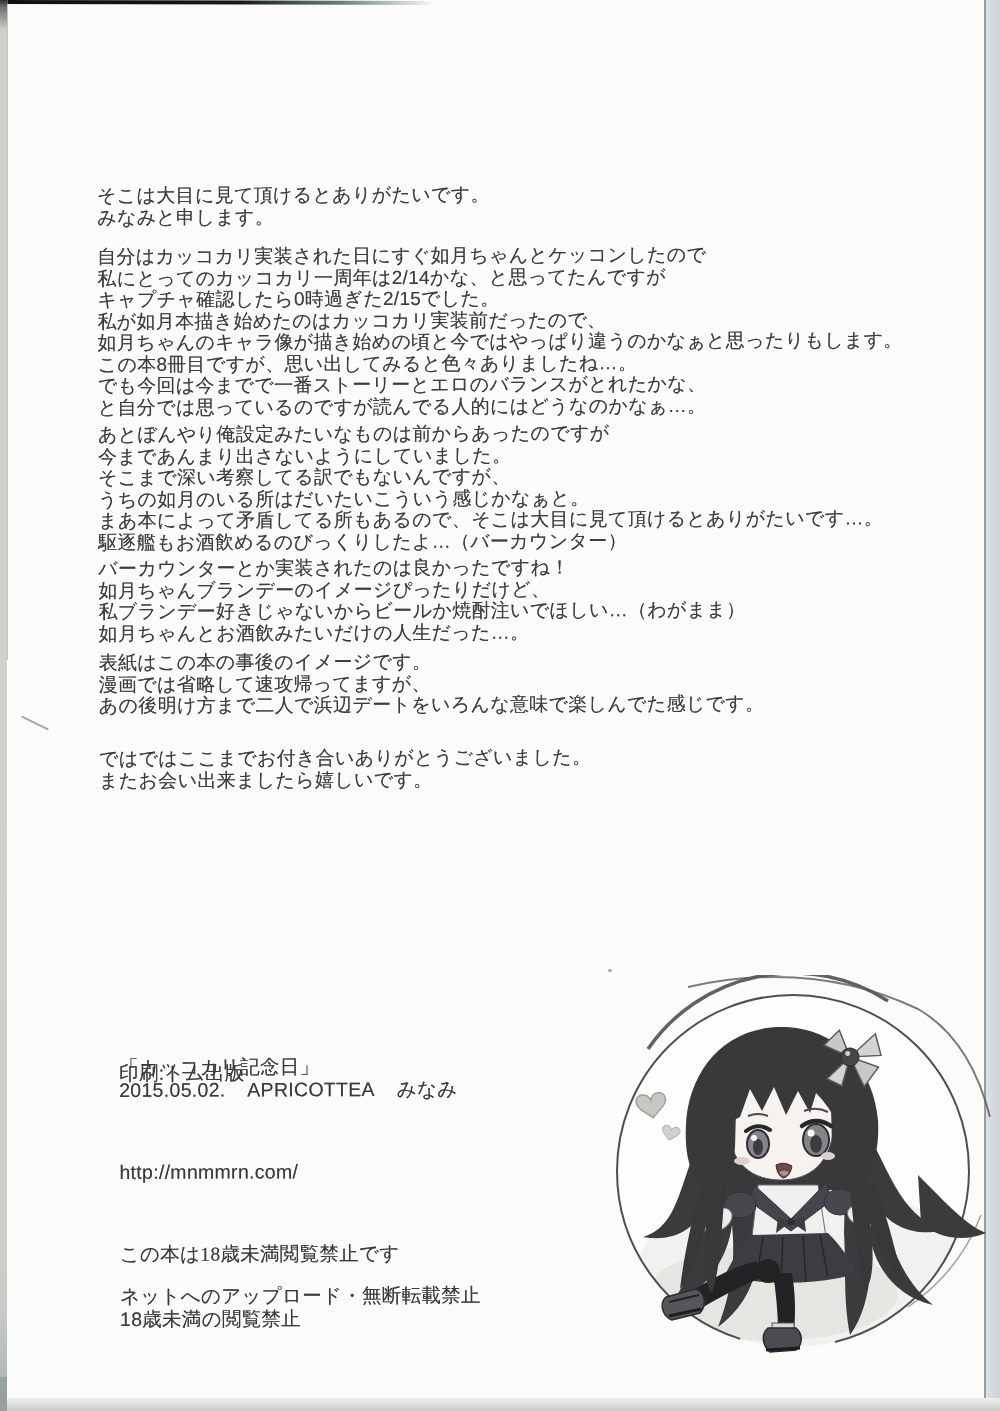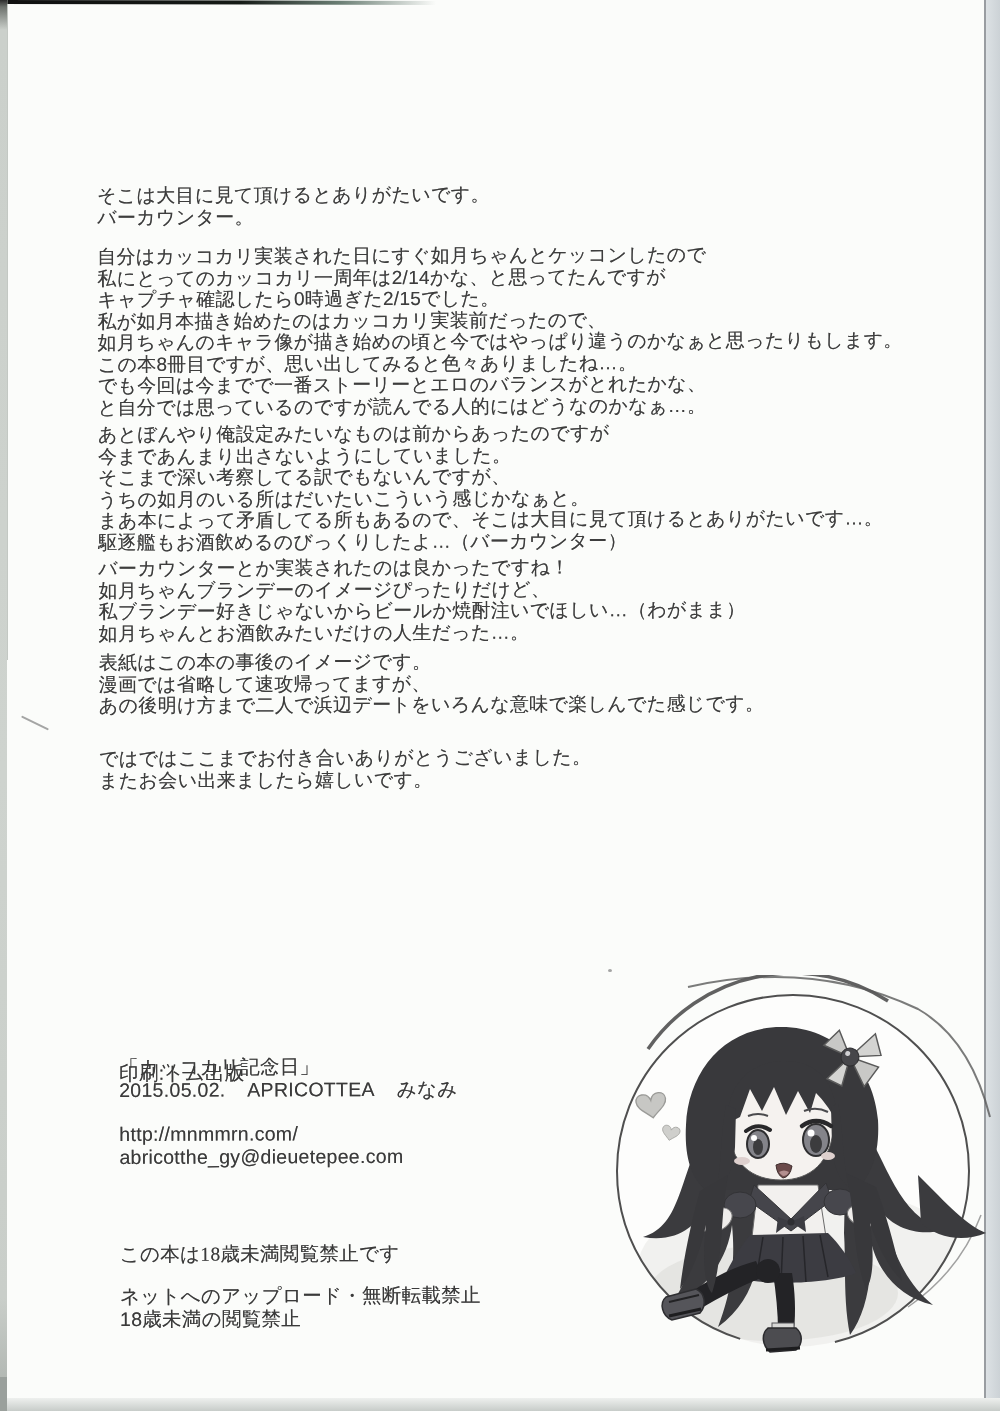--- a/index.html
+++ b/index.html
@@ -46,21 +46,21 @@
 <div class="right-strip"></div>
 <div class="bottom-strip"></div>
 <div class="corner-dark"></div>
 <div class="pen-mark"></div>
 <div class="stray-dot"></div>
 
 <div class="content">
 
   <div class="para" style="top:185px;">
     <div>そこは大目に見て頂けるとありがたいです。</div>
-    <div>バーカウンター。</div>
+    <div>みなみと申します。</div>
   </div>
 
   <div class="para" style="top:246px;">
     <div>自分はカッコカリ実装された日にすぐ如月ちゃんとケッコンしたので</div>
     <div>私にとってのカッコカリ一周年は2/14かな、と思ってたんですが</div>
     <div>キャプチャ確認したら0時過ぎた2/15でした。</div>
     <div>私が如月本描き始めたのはカッコカリ実装前だったので、</div>
     <div>如月ちゃんのキャラ像が描き始めの頃と今ではやっぱり違うのかなぁと思ったりもします。</div>
     <div>この本8冊目ですが、思い出してみると色々ありましたね…。</div>
     <div>でも今回は今までで一番ストーリーとエロのバランスがとれたかな、</div>
@@ -96,23 +96,22 @@
 
   <div class="colo" style="top:1056px;">
     <div>「カッコカリ記念日」</div>
     <div>2015.05.02.    APRICOTTEA    みなみ</div>
   </div>
 
   <div class="colo" style="top:1062px;">
     <div>印刷:トム出版</div>
   </div>
 
-  <div class="colo" style="top:1123px;">
+  <div class="colo" style="top:1161px;text-align:center;">
     <div>http://mnmmrn.com/</div>
-    <div>abricotthe_gy@dieuetepee.com</div>
   </div>
 
   <div class="colo" style="top:1243px;font-family:Liberation Serif, serif;">
     <div>この本は18歳未満閲覧禁止です</div>
   </div>
 
   <div class="colo" style="top:1285px;">
     <div>ネットへのアップロード・無断転載禁止</div>
     <div>18歳未満の閲覧禁止</div>
   </div>

